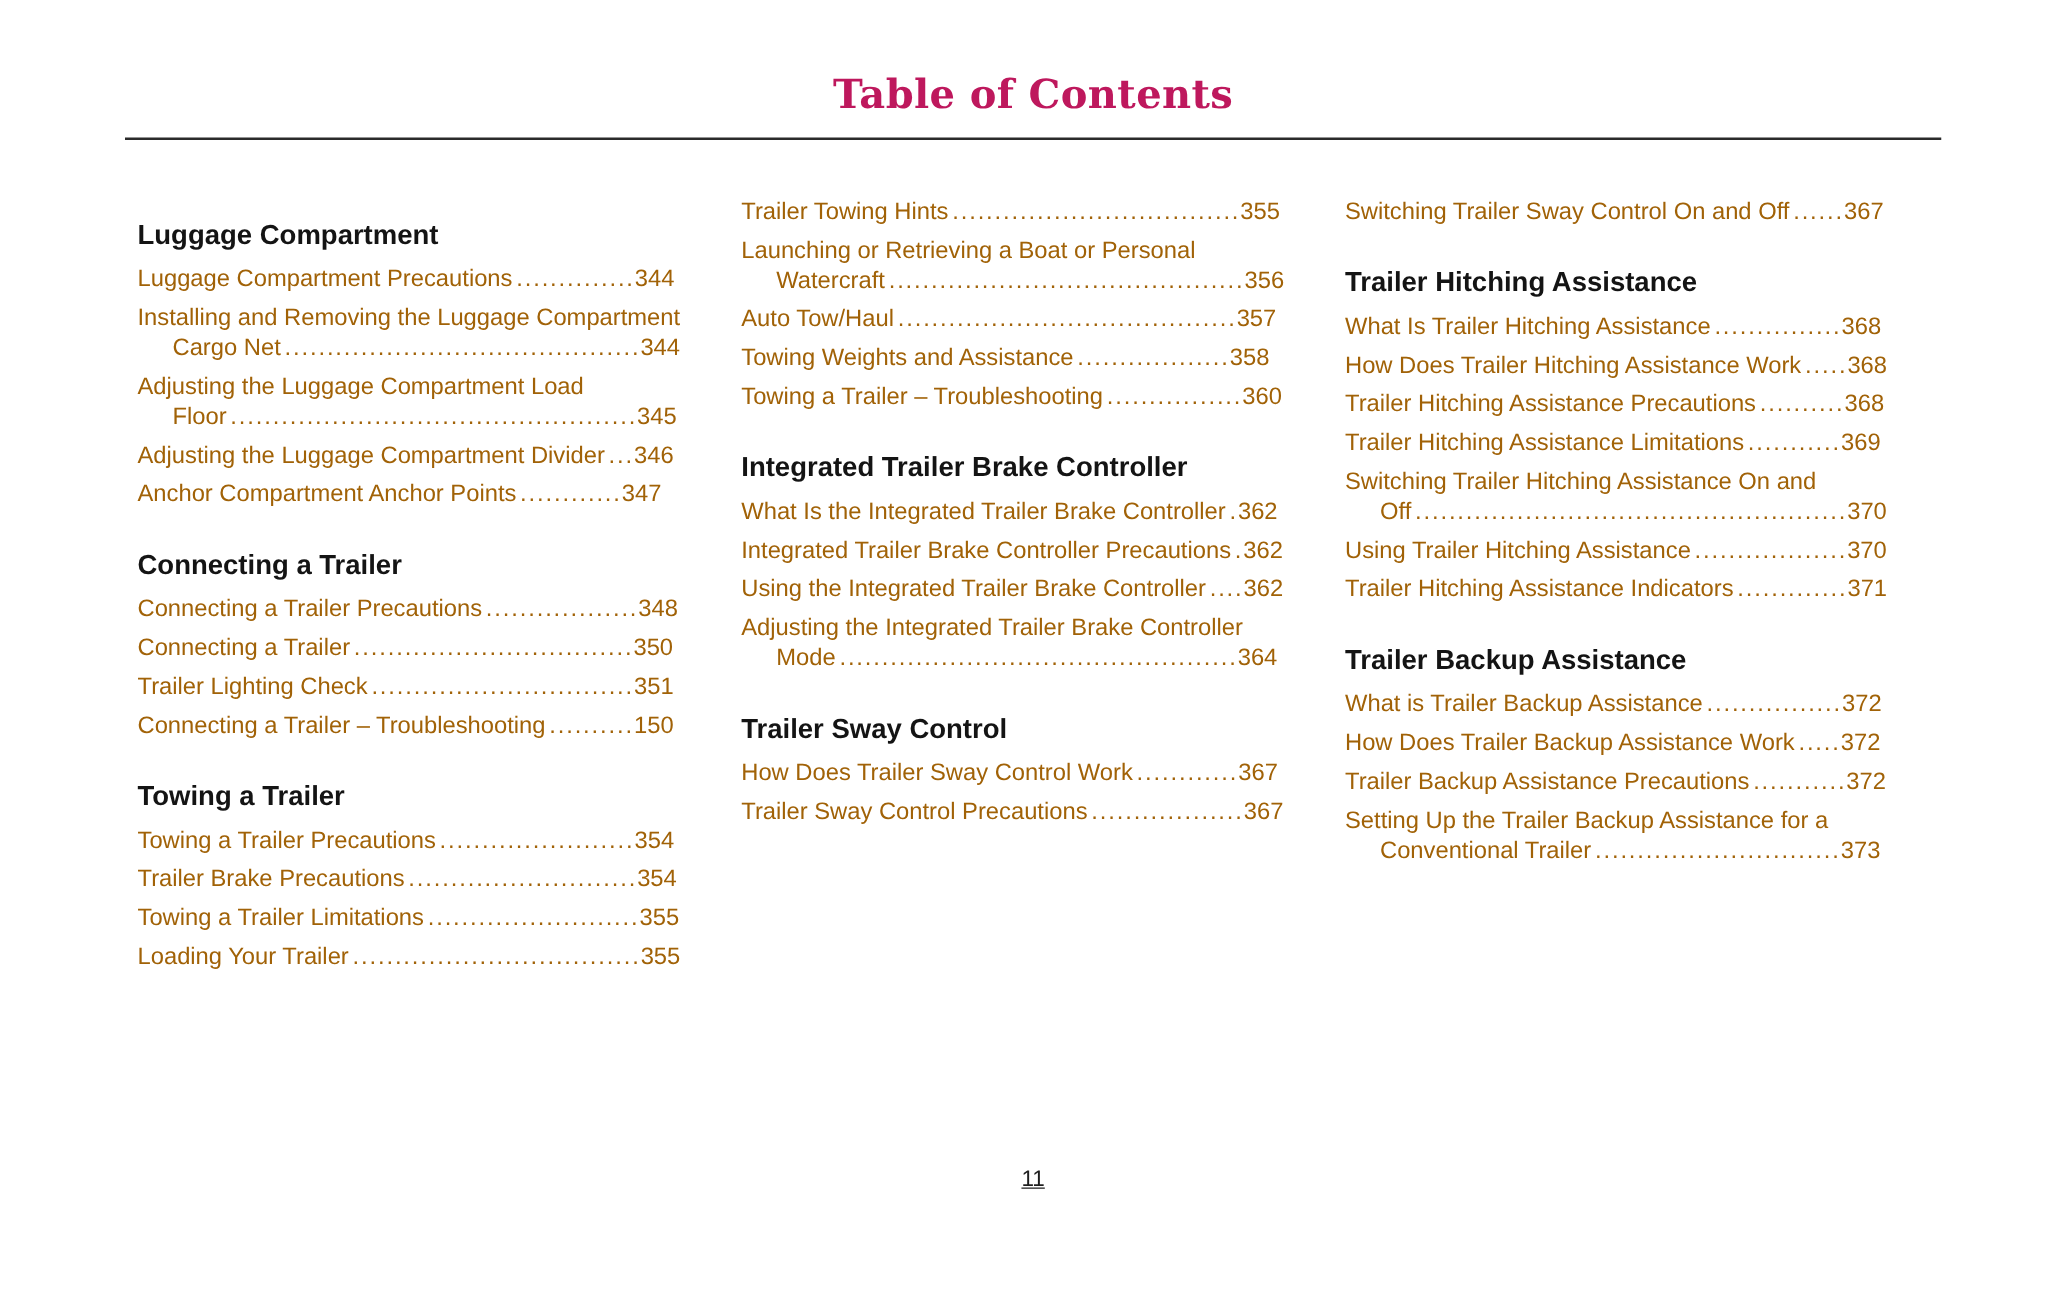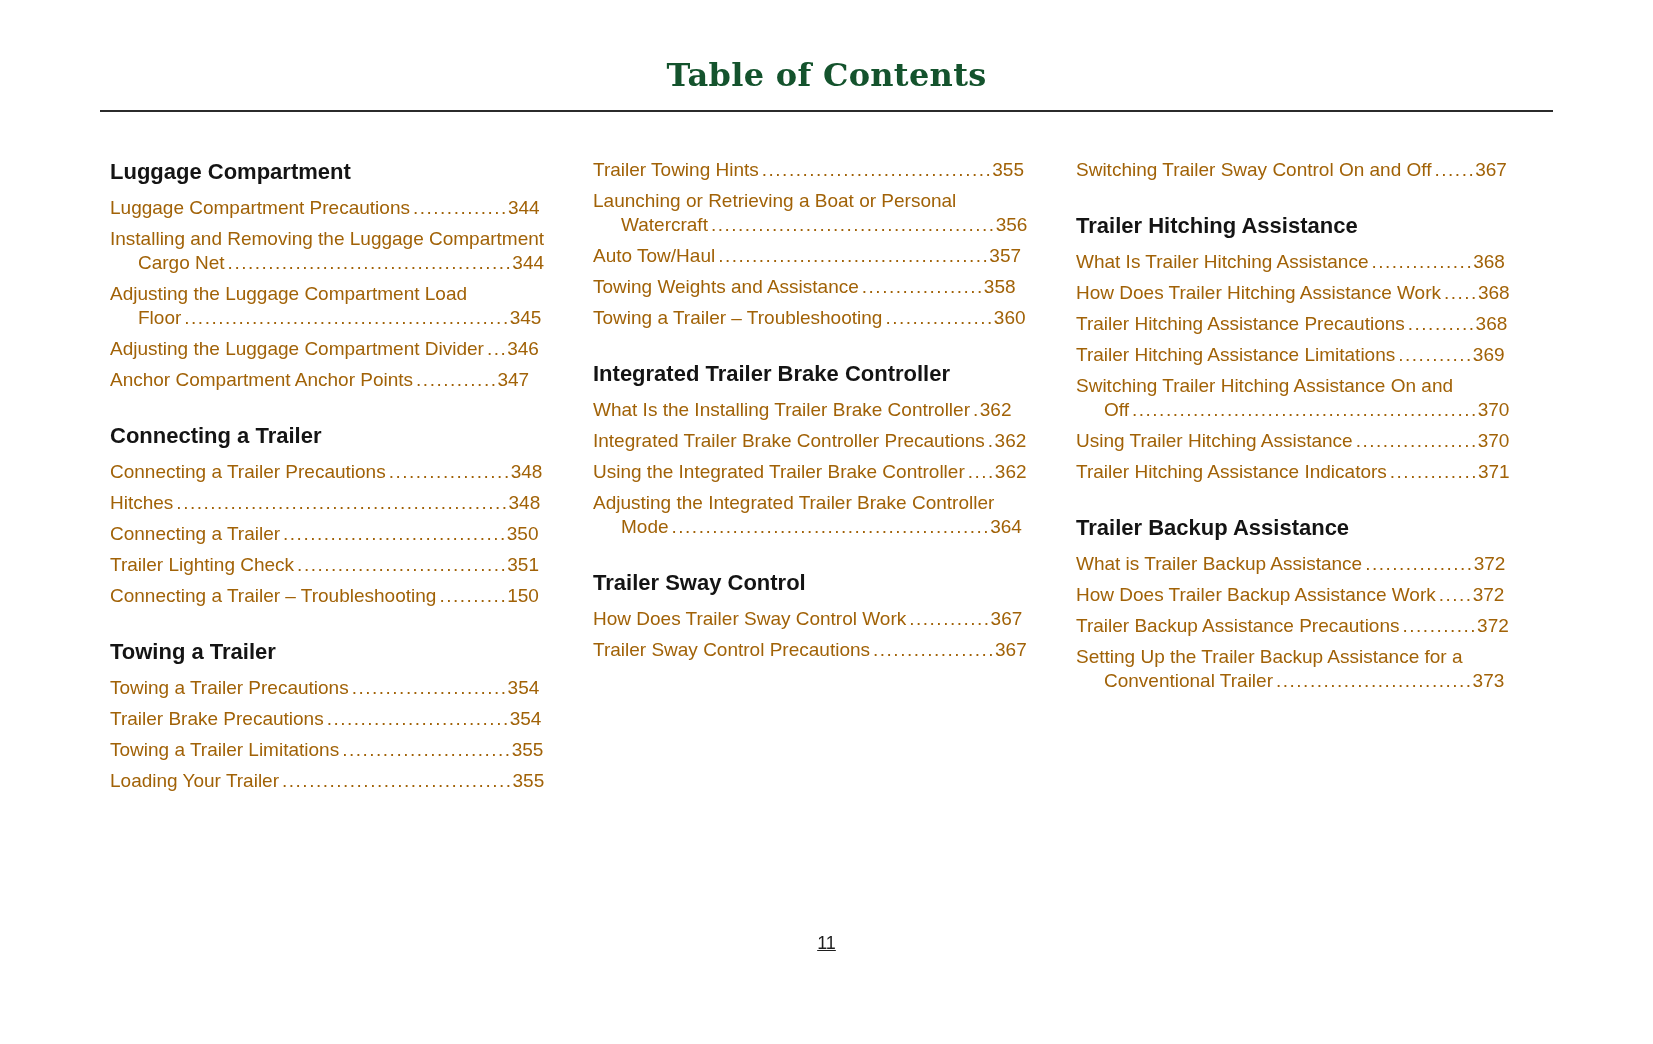--- a/index.html
+++ b/index.html
@@ -13,21 +13,21 @@
     position: relative;
     overflow: hidden;
   }
   .doc-title {
     font-family: "DejaVu Serif", serif;
     font-weight: bold;
     font-size: 32px;
     line-height: 38px;
     text-align: center;
     padding-top: 56px;
-    color: #14532d;
+    color: #be185d;
     letter-spacing: 0.3px;
   }
   .title-rule {
     border: none;
     border-top: 2px solid #2b2b2b;
     margin: 16px 100px 0 100px;
     height: 0;
   }
   .columns {
     display: flex;
@@ -42,21 +42,21 @@
   .block { margin: 0; }
   .heading {
     font-weight: bold;
     font-size: 22px;
     line-height: 27px;
     color: #141414;
     margin: 30px 0 11px 0;
     padding-left: 30px;
     text-indent: -30px;
   }
-  .block:first-child .heading { margin-top: 0; }
+  .block:first-child .heading { margin-top: 16px; }
   .entry {
     font-size: 19px;
     line-height: 24px;
     margin: 0 0 7px 0;
     padding-left: 28px;
     text-indent: -28px;
     color: #a16207;
   }
   .entry .dots {
     word-break: break-all;
@@ -86,21 +86,20 @@
           <div class="heading">Luggage Compartment</div>
           <div class="entry"><span class="t">Luggage Compartment Precautions</span><span class="dots">..............</span><span class="pg">344</span></div>
           <div class="entry"><span class="t">Installing and Removing the Luggage Compartment Cargo Net</span><span class="dots">..........................................</span><span class="pg">344</span></div>
           <div class="entry"><span class="t">Adjusting the Luggage Compartment Load Floor</span><span class="dots">................................................</span><span class="pg">345</span></div>
           <div class="entry"><span class="t">Adjusting the Luggage Compartment Divider</span><span class="dots">...</span><span class="pg">346</span></div>
           <div class="entry"><span class="t">Anchor Compartment Anchor Points</span><span class="dots">............</span><span class="pg">347</span></div>
         </div>
         <div class="block">
           <div class="heading">Connecting a Trailer</div>
           <div class="entry"><span class="t">Connecting a Trailer Precautions</span><span class="dots">..................</span><span class="pg">348</span></div>
-          <div class="entry"><span class="t">Hitches</span><span class="dots">.................................................</span><span class="pg">348</span></div>
           <div class="entry"><span class="t">Connecting a Trailer</span><span class="dots">.................................</span><span class="pg">350</span></div>
           <div class="entry"><span class="t">Trailer Lighting Check</span><span class="dots">...............................</span><span class="pg">351</span></div>
           <div class="entry"><span class="t">Connecting a Trailer – Troubleshooting</span><span class="dots">..........</span><span class="pg">150</span></div>
         </div>
         <div class="block">
           <div class="heading">Towing a Trailer</div>
           <div class="entry"><span class="t">Towing a Trailer Precautions</span><span class="dots">.......................</span><span class="pg">354</span></div>
           <div class="entry"><span class="t">Trailer Brake Precautions</span><span class="dots">...........................</span><span class="pg">354</span></div>
           <div class="entry"><span class="t">Towing a Trailer Limitations</span><span class="dots">.........................</span><span class="pg">355</span></div>
           <div class="entry"><span class="t">Loading Your Trailer</span><span class="dots">..................................</span><span class="pg">355</span></div>
@@ -109,21 +108,21 @@
       <div class="col">
         <div class="block">
           <div class="entry"><span class="t">Trailer Towing Hints</span><span class="dots">..................................</span><span class="pg">355</span></div>
           <div class="entry"><span class="t">Launching or Retrieving a Boat or Personal Watercraft</span><span class="dots">..........................................</span><span class="pg">356</span></div>
           <div class="entry"><span class="t">Auto Tow/Haul</span><span class="dots">........................................</span><span class="pg">357</span></div>
           <div class="entry"><span class="t">Towing Weights and Assistance</span><span class="dots">..................</span><span class="pg">358</span></div>
           <div class="entry"><span class="t">Towing a Trailer – Troubleshooting</span><span class="dots">................</span><span class="pg">360</span></div>
         </div>
         <div class="block">
           <div class="heading">Integrated Trailer Brake Controller</div>
-          <div class="entry"><span class="t">What Is the Installing Trailer Brake Controller</span><span class="dots">.</span><span class="pg">362</span></div>
+          <div class="entry"><span class="t">What Is the Integrated Trailer Brake Controller</span><span class="dots">.</span><span class="pg">362</span></div>
           <div class="entry"><span class="t">Integrated Trailer Brake Controller Precautions</span><span class="dots">.</span><span class="pg">362</span></div>
           <div class="entry"><span class="t">Using the Integrated Trailer Brake Controller</span><span class="dots">....</span><span class="pg">362</span></div>
           <div class="entry"><span class="t">Adjusting the Integrated Trailer Brake Controller Mode</span><span class="dots">...............................................</span><span class="pg">364</span></div>
         </div>
         <div class="block">
           <div class="heading">Trailer Sway Control</div>
           <div class="entry"><span class="t">How Does Trailer Sway Control Work</span><span class="dots">............</span><span class="pg">367</span></div>
           <div class="entry"><span class="t">Trailer Sway Control Precautions</span><span class="dots">..................</span><span class="pg">367</span></div>
         </div>
       </div>

